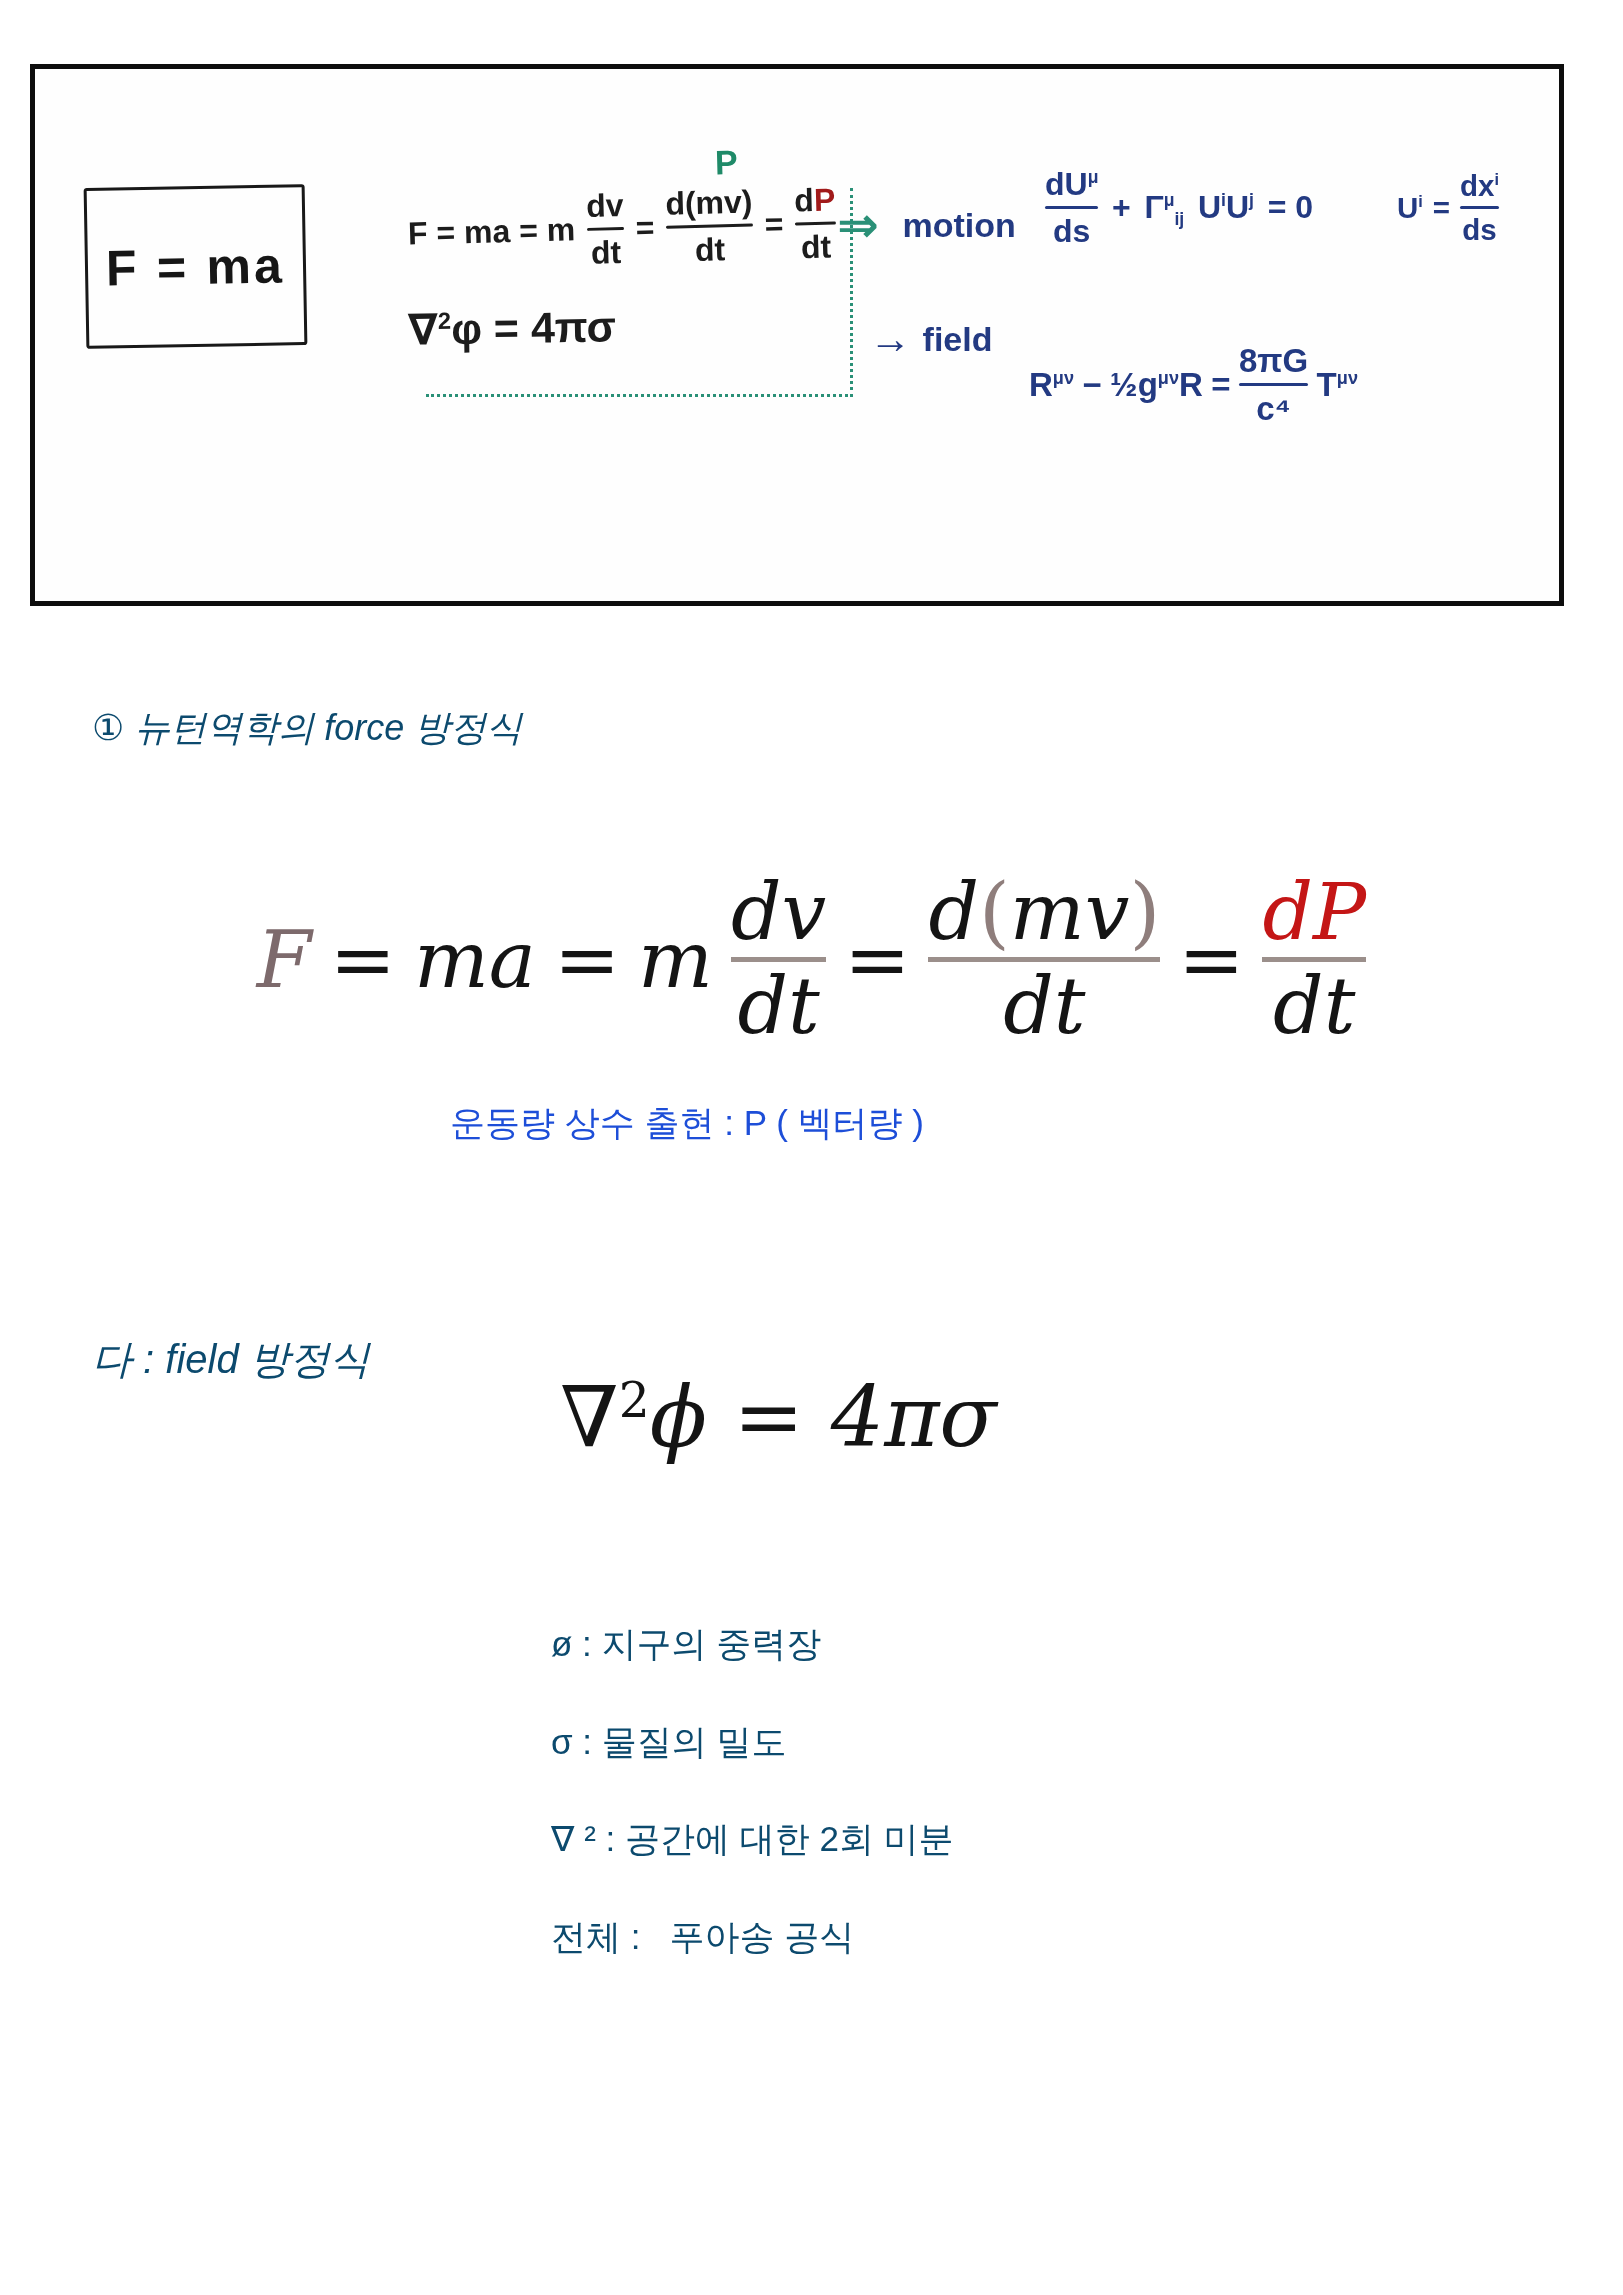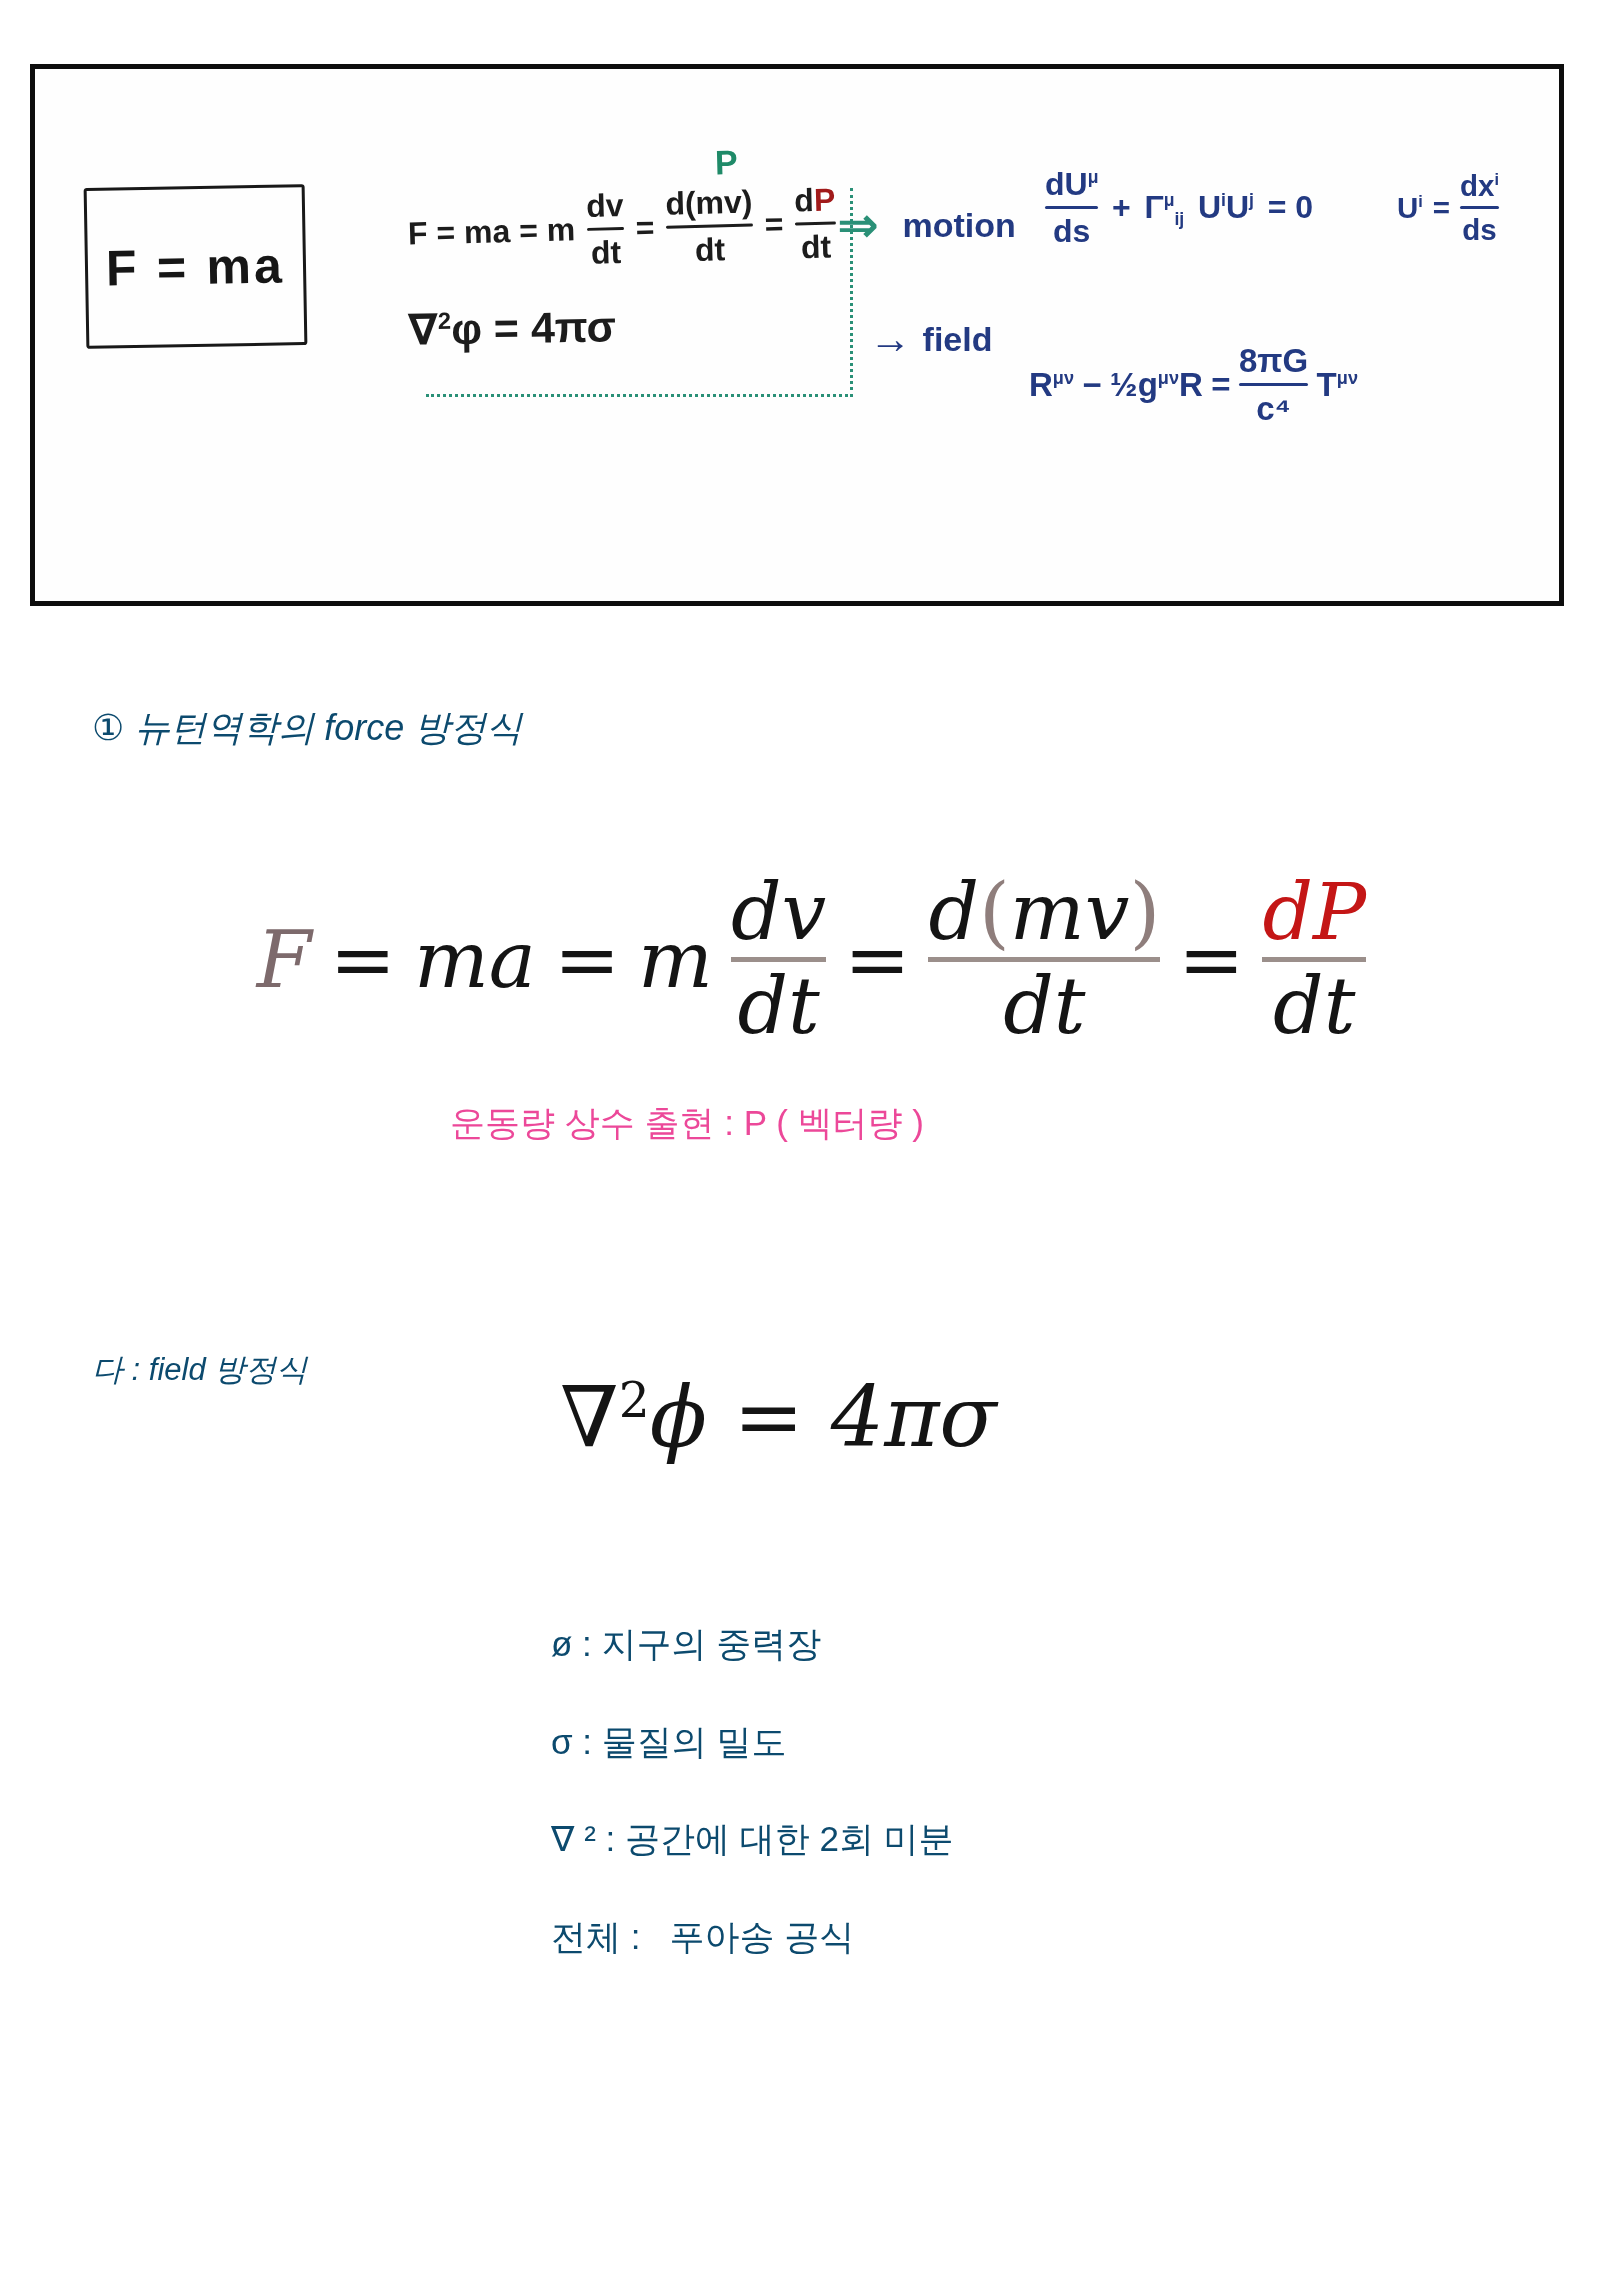--- a/index.html
+++ b/index.html
@@ -30,34 +30,34 @@
   .dotv{position:absolute;left:845px;top:183px;height:209px;border-left:3.7px dotted #2a9077;}
   .doth{position:absolute;left:421px;top:389px;width:427px;border-top:3.7px dotted #2a9077;}
 
   .caption{position:absolute;left:419px;top:547px;font-size:39px;color:#177a5c;
            letter-spacing:0.5px;white-space:pre;}
 
   
   .blue{color:#0c4a6e;font-style:italic;}
   .h1{position:absolute;left:92px;top:704px;font-size:36px;white-space:pre;}
   .h2a{position:absolute;left:92px;top:1236px;font-size:36px;white-space:pre;}
-  .h2b{position:absolute;left:92px;top:1332px;font-size:31px;white-space:pre;margin-top:17px;}
+  .h2b{position:absolute;left:92px;top:1332px;font-size:40px;white-space:pre;}
 
   .bigeq{position:absolute;left:0px;top:836px;width:1623px;height:247px;
          display:flex;align-items:center;justify-content:center;gap:18px;
          font-family:"DejaVu Serif","Liberation Serif",serif;font-style:italic;
          font-size:79px;color:#141414;}
   .bigeq .frac{display:inline-flex;flex-direction:column;align-items:center;line-height:1;}
   .bigeq .frac .bar{align-self:stretch;height:4.7px;background:#9b8f8b;margin:5.3px 0;}
   .fmauve{color:#7d6a6c;}
   .paren{color:#8f7e7c;font-style:normal;}
   .dpred{color:#c41616;}
 
   .note{position:absolute;left:0;top:1100px;width:1374px;text-align:center;
-        font-size:35px;color:#ec4899;white-space:pre;}
+        font-size:35px;color:#1d4ed8;white-space:pre;}
 
   .poisson{position:absolute;left:560px;top:1368px;
            font-family:"DejaVu Serif","Liberation Serif",serif;font-size:84px;
            font-style:italic;color:#141414;}
   .poisson .nab{font-style:normal;}
   .poisson .psup{font-size:58%;vertical-align:super;line-height:0;font-style:normal;}
 
   .gl{position:absolute;left:551px;font-size:35px;color:#0c4a6e;white-space:pre;}
   .gl0{top:1621px;} .gl1{top:1719px;} .gl2{top:1816px;} .gl3{top:1914px;}
 </style>

